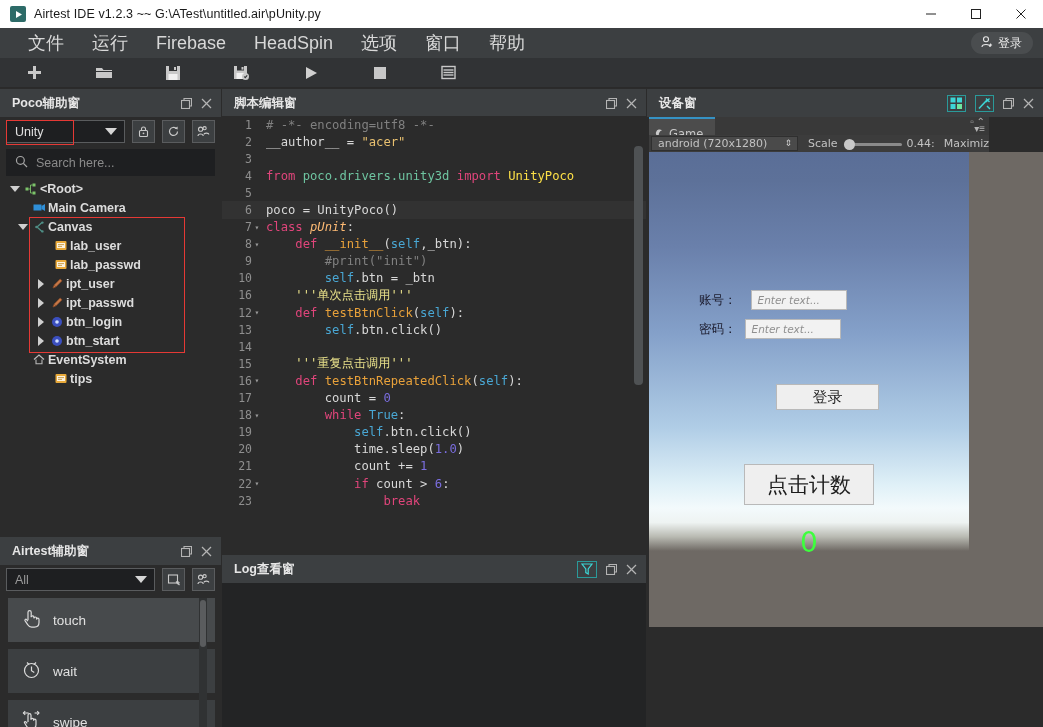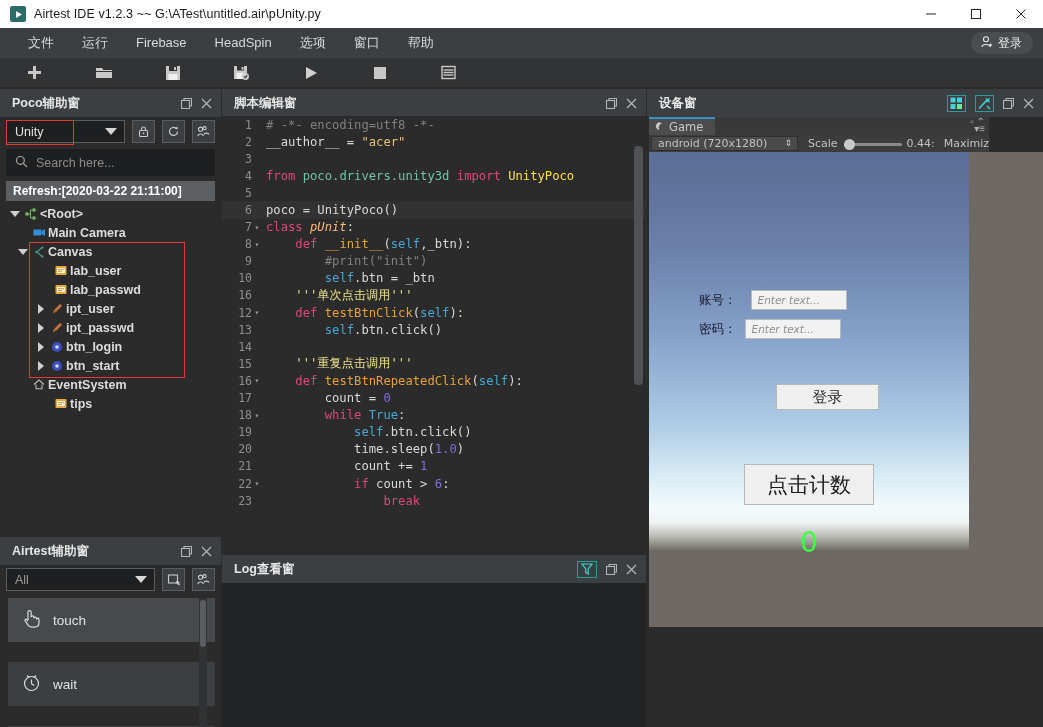--- a/index.html
+++ b/index.html
@@ -35,21 +35,21 @@
   }
   .winbtn svg { display:block; }
 
   
   .menubar {
     height: 30px; background: #3c3f41;
     display: flex; align-items: center;
     position: relative;
   }
   .menuitem {
-    color: #d8d8d8; font-size: 13px;
+    color: #d8d8d8; font-size: 18px;
     padding: 0 14px; line-height: 30px; white-space: nowrap;
   }
   .menuitem:first-child { margin-left: 14px; }
   .login-pill {
     position: absolute; right: 10px; top: 4px;
     height: 22px; border-radius: 11px; background: #4a4d4f;
     display: flex; align-items: center; gap: 4px; padding: 0 11px 0 9px;
     color: #e8e8e8; font-size: 12px;
   }
 
@@ -153,21 +153,21 @@
     position: absolute; left: 29px; top: 38px; width: 156px; height: 136px;
     border: 1px solid #e53935; pointer-events: none;
   }
 
   
   .airtest-panel { position:absolute; top:448px; left:0; width:221px; height:190px; }
   .at-body { position:absolute; top:28px; left:0; width:221px; height:194px; background:#2b2b2b; }
   .at-ctrl-row { display:flex; align-items:center; height:26px; padding: 3px 6px 0 6px; gap: 7px; }
   .at-list { margin: 7px 6px 0 8px; position: relative; }
   .at-item {
-    height: 44px; background: #3c3f41; margin-bottom: 20px;
+    height: 44px; background: #3c3f41; margin-bottom: 7px;
     display: flex; align-items: center; gap: 12px; padding-left: 14px;
   }
   .at-item-label { font-size: 13.5px; color: #e0e0e0; }
   .at-scroll {
     position:absolute; right: 8px; top: 0; width: 8px; height: 154px; background: #303233;
   }
   .at-scroll-thumb { position:absolute; left:1px; top: 2px; width: 6px; height: 47px; background:#5a5c5e; border-radius:3px; }
 
   
   .center-col {
@@ -210,21 +210,21 @@
   .log-panel { position: absolute; top: 466px; left: 0; width: 424px; height: 172px; }
   .log-body { position:absolute; top:28px; left:0; width:424px; height:144px; background:#232425; }
 
   
   .right-col {
     position: absolute; left: 647px; top: 0; width: 396px; height: 638px; background:#2b2b2b;
   }
   .dev-body { position:absolute; top:28px; left:0; width:396px; height:610px; background: #2b2b2b; }
   .unity-tabbar { position:absolute; top:0; left:2px; width: 340px; height: 18px; background: #393939; }
   .unity-tab {
-    position:absolute; left:0; top:0; height: 18px; padding: 0 12px 0 6px;
+    position:absolute; left:0; top:0; height: 32px; padding: 0 12px 0 6px;
     background: #4c4c4c; border-top: 2px solid #3592c4;
     display:flex; align-items:center; gap:5px;
     font-size: 11.5px; color: #c9c9c9;
     font-family: "DejaVu Sans", sans-serif;
   }
   .unity-tab-right {
     position:absolute; right: 4px; top: 1px; color: #b5b5b5; font-size: 10px;
     display:flex; flex-direction: column; align-items:flex-end; line-height: 7px;
   }
   .unity-toolbar {
@@ -434,23 +434,20 @@
         <div class="searchbox">
           <span>
             <svg width="13" height="13" viewBox="0 0 13 13">
                 <circle cx="5.4" cy="5.4" r="3.9" fill="none" stroke="#a8a8a8" stroke-width="1.2"></circle>
                 <line x1="8.4" y1="8.4" x2="12" y2="12" stroke="#a8a8a8" stroke-width="1.2"></line>
               </svg>
           </span>
           <span class="sph">Search here...</span>
         </div>
 
-        <div class="refresh-row">
-          <span>Refresh:[2020-03-22 21:11:00]</span>
-        </div>
 
         <div class="tree">
           <div class="tree-redbox"></div>
 
           <div class="tnode" style="padding-left:0px">
             <span class="twist">
                 <i class="tri-down"></i>
               </span>
             <span class="ticon">
               <svg width="12" height="12" viewBox="0 0 12 12">

